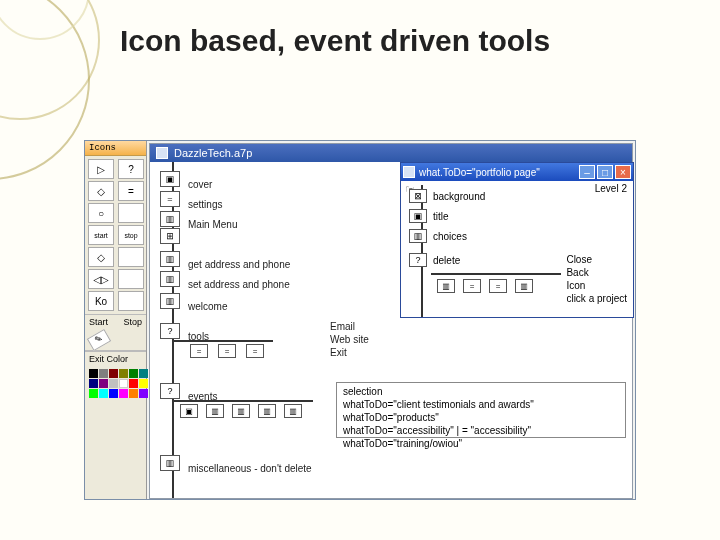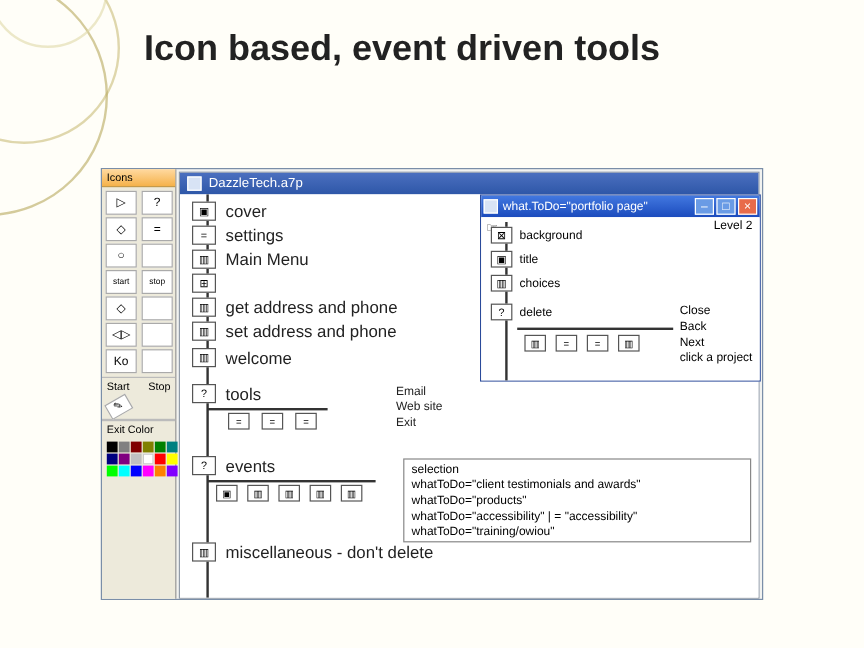--- a/index.html
+++ b/index.html
@@ -42,20 +42,21 @@
     position: absolute;
     left: 0; top: 0;
     width: 62px; height: 100%;
     background: #edeadb;
     border-right: 1px solid #999;
   }
   .tb-title {
     font-size: 9px; padding: 2px 4px;
     background: linear-gradient(#ffd9a0,#f5b24a);
     border-bottom: 1px solid #c49a4a;
+    font-family: Liberation Mono, monospace;
   }
   .tb-grid {
     display: grid;
     grid-template-columns: 28px 28px;
     gap: 2px;
     padding: 3px;
   }
   .tb-btn {
     width: 26px; height: 20px;
     background: #fff;
@@ -112,21 +113,21 @@
     left: 10px;
     display: flex; align-items: center; gap: 8px;
   }
   .fi {
     width: 20px; height: 16px;
     background: #fff;
     border: 1px solid #555;
     display: flex; align-items: center; justify-content: center;
     font-size: 9px;
   }
-  .flow-label { font-size: 14px; color: #222; }
+  .flow-label { font-size: 10px; color: #222; margin-top: 11px; }
   .sub-branch {
     position: absolute;
     border-top: 2px solid #333;
     height: 2px;
   }
   .mini {
     width: 18px; height: 14px; font-size: 8px;
     border: 1px solid #555; background:#fff;
     display:inline-flex;align-items:center;justify-content:center;
     position: absolute;
@@ -183,21 +184,21 @@
   }
   .outcome-col {
     position: absolute; right: 6px; top: 72px;
     font-size: 10px; line-height: 13px;
   }
 
   
   .sel-box {
     position: absolute;
     left: 186px; top: 220px;
-    width: 290px; height: 70px;
+    width: 290px; height: 56px;
     background: #fff; border: 1px solid #888;
     font-size: 10px; line-height: 13px;
     padding: 2px 6px;
   }
 </style>
 </head>
 <body>
 
 <div class="bg-circle c1"></div>
 <div class="bg-circle c2"></div>
@@ -360,21 +361,21 @@
             <span class="cflow-label" style="font-style:normal">delete</span>
           </div>
           <div class="choice-row"></div>
           <div class="mini" style="left:36px;top:98px">▥</div>
           <div class="mini" style="left:62px;top:98px">=</div>
           <div class="mini" style="left:88px;top:98px">=</div>
           <div class="mini" style="left:114px;top:98px">▥</div>
           <div class="outcome-col">
             <div>Close</div>
             <div>Back</div>
-            <div>Next</div>
+            <div>Icon</div>
             <div>click a project</div>
           </div>
         </div>
       </div>
 
     </div>
   </div>
 
 </div>
 

